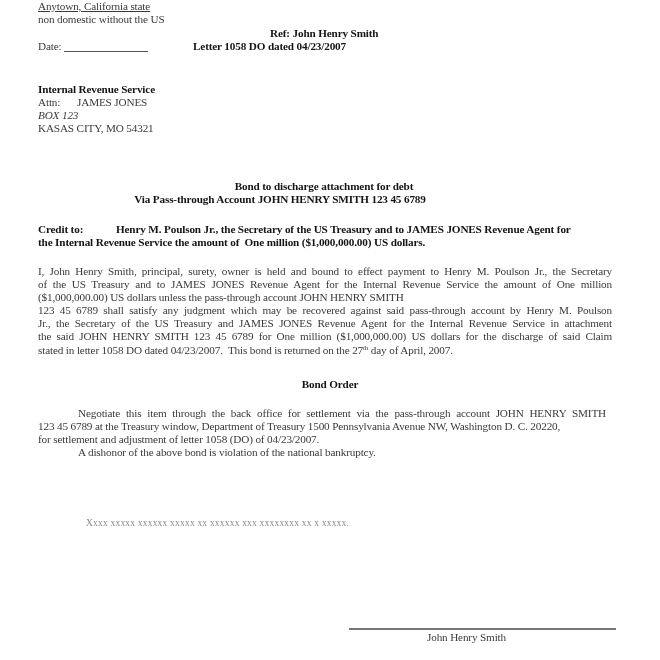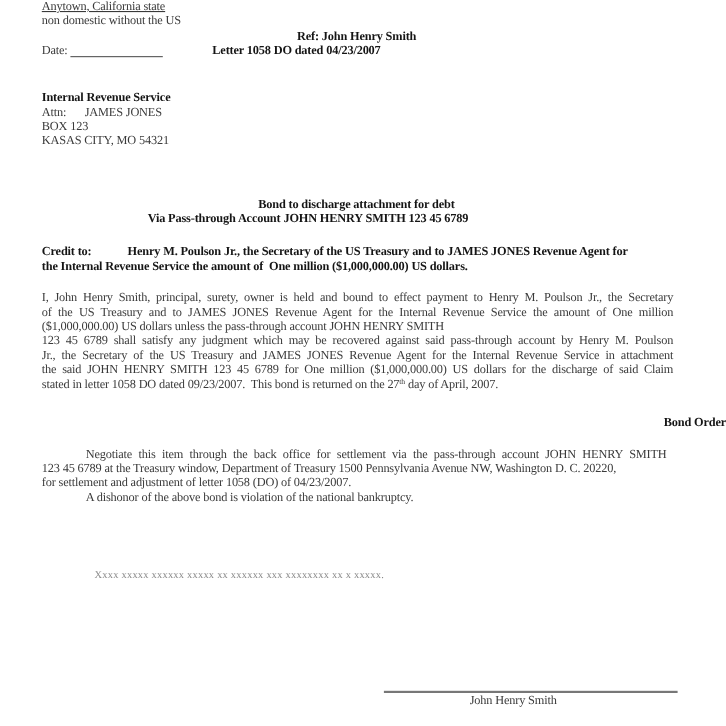--- a/index.html
+++ b/index.html
@@ -59,41 +59,41 @@
 <div class="line" style="left:38px; top:13px;">non domestic without the US</div>
 
 <div class="line bold" style="left:270px; top:27px;">Ref: John Henry Smith</div>
 <div class="line" style="left:38px; top:40px;">Date:</div>
 <div class="u-line" style="left:64px; top:51px; width:84px;"></div>
 <div class="line bold" style="left:193px; top:40px;">Letter 1058 DO dated 04/23/2007</div>
 
 <div class="line bold" style="left:38px; top:83px;">Internal Revenue Service</div>
 <div class="line" style="left:38px; top:96px;">Attn:</div>
 <div class="line" style="left:77px; top:96px;">JAMES JONES</div>
-<div class="line" style="left:38px; top:109px;">BOX 123</div>
+<div class="line" style="left:38px; top:109px;font-style:italic;">BOX 123</div>
 <div class="line" style="left:38px; top:122px;">KASAS CITY, MO 54321</div>
 
 <div class="line bold" style="left:0; width:648px; text-align:center; top:180px;">Bond to discharge attachment for debt</div>
 <div class="line bold" style="left:0; width:560px; text-align:center; top:193px;">Via Pass-through Account JOHN HENRY SMITH 123 45 6789</div>
 
 <div class="line bold" style="left:38px; top:223px;">Credit to:</div>
 <div class="line bold" style="left:116px; top:223px;">Henry M. Poulson Jr., the Secretary of the US Treasury and to JAMES JONES Revenue Agent for</div>
 <div class="line bold" style="left:38px; top:236px;">the Internal Revenue Service the amount of  One million ($1,000,000.00) US dollars.</div>
 
 <div>
   <div class="line just" style="left:38px; width:574px; top:265px;">I, John Henry Smith, principal, surety, owner is held and bound to effect payment to Henry M. Poulson Jr., the Secretary</div>
   <div class="line just" style="left:38px; width:574px; top:278px;">of the US Treasury and to JAMES JONES Revenue Agent for the Internal Revenue Service the amount of One million</div>
   <div class="line" style="left:38px; top:291px;">($1,000,000.00) US dollars unless the pass-through account JOHN HENRY SMITH</div>
   <div class="line just" style="left:38px; width:574px; top:304px;">123 45 6789 shall satisfy any judgment which may be recovered against said pass-through account by Henry M. Poulson</div>
   <div class="line just" style="left:38px; width:574px; top:317px;">Jr., the Secretary of the US Treasury and JAMES JONES Revenue Agent for the Internal Revenue Service in attachment</div>
   <div class="line just" style="left:38px; width:574px; top:330px;">the said JOHN HENRY SMITH 123 45 6789 for One million ($1,000,000.00) US dollars for the discharge of said Claim</div>
-  <div class="line" style="left:38px; top:344px;"><span>stated in letter 1058 DO dated 09/23/2007.  This bond is returned on the 27</span><sup>th</sup><span> day of April, 2007.</span></div>
+  <div class="line" style="left:38px; top:344px;"><span>stated in letter 1058 DO dated 04/23/2007.  This bond is returned on the 27</span><sup>th</sup><span> day of April, 2007.</span></div>
 </div>
 
-<div class="line bold" style="left:0; width:660px; text-align:right; top:378px;">Bond Order</div>
+<div class="line bold" style="left:0; width:660px; text-align:center; top:378px;">Bond Order</div>
 <div>
   <div class="line just" style="left:78px; width:528px; top:407px;">Negotiate this item through the back office for settlement via the pass-through account JOHN HENRY SMITH</div>
   <div class="line" style="left:38px; top:420px;">123 45 6789 at the Treasury window, Department of Treasury 1500 Pennsylvania Avenue NW, Washington D. C. 20220,</div>
   <div class="line" style="left:38px; top:433px;">for settlement and adjustment of letter 1058 (DO) of 04/23/2007.</div>
   <div class="line" style="left:78px; top:446px;">A dishonor of the above bond is violation of the national bankruptcy.</div>
 </div>
 
 <div class="line redacted" style="left:38px; top:517px;margin-left:48px;">Xxxx xxxxx xxxxxx xxxxx xx xxxxxx xxx xxxxxxxx xx x xxxxx.</div>
 
 <div class="sig-line" style="left:349px; top:628px; width:267px;"></div>

